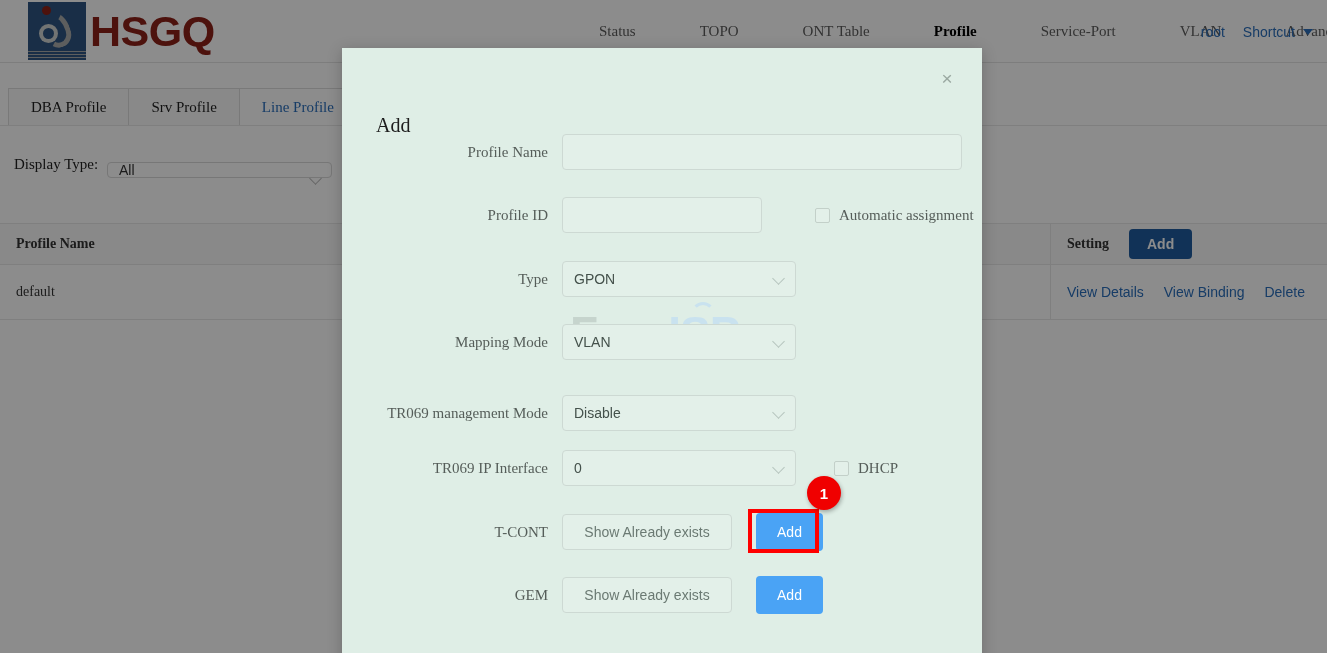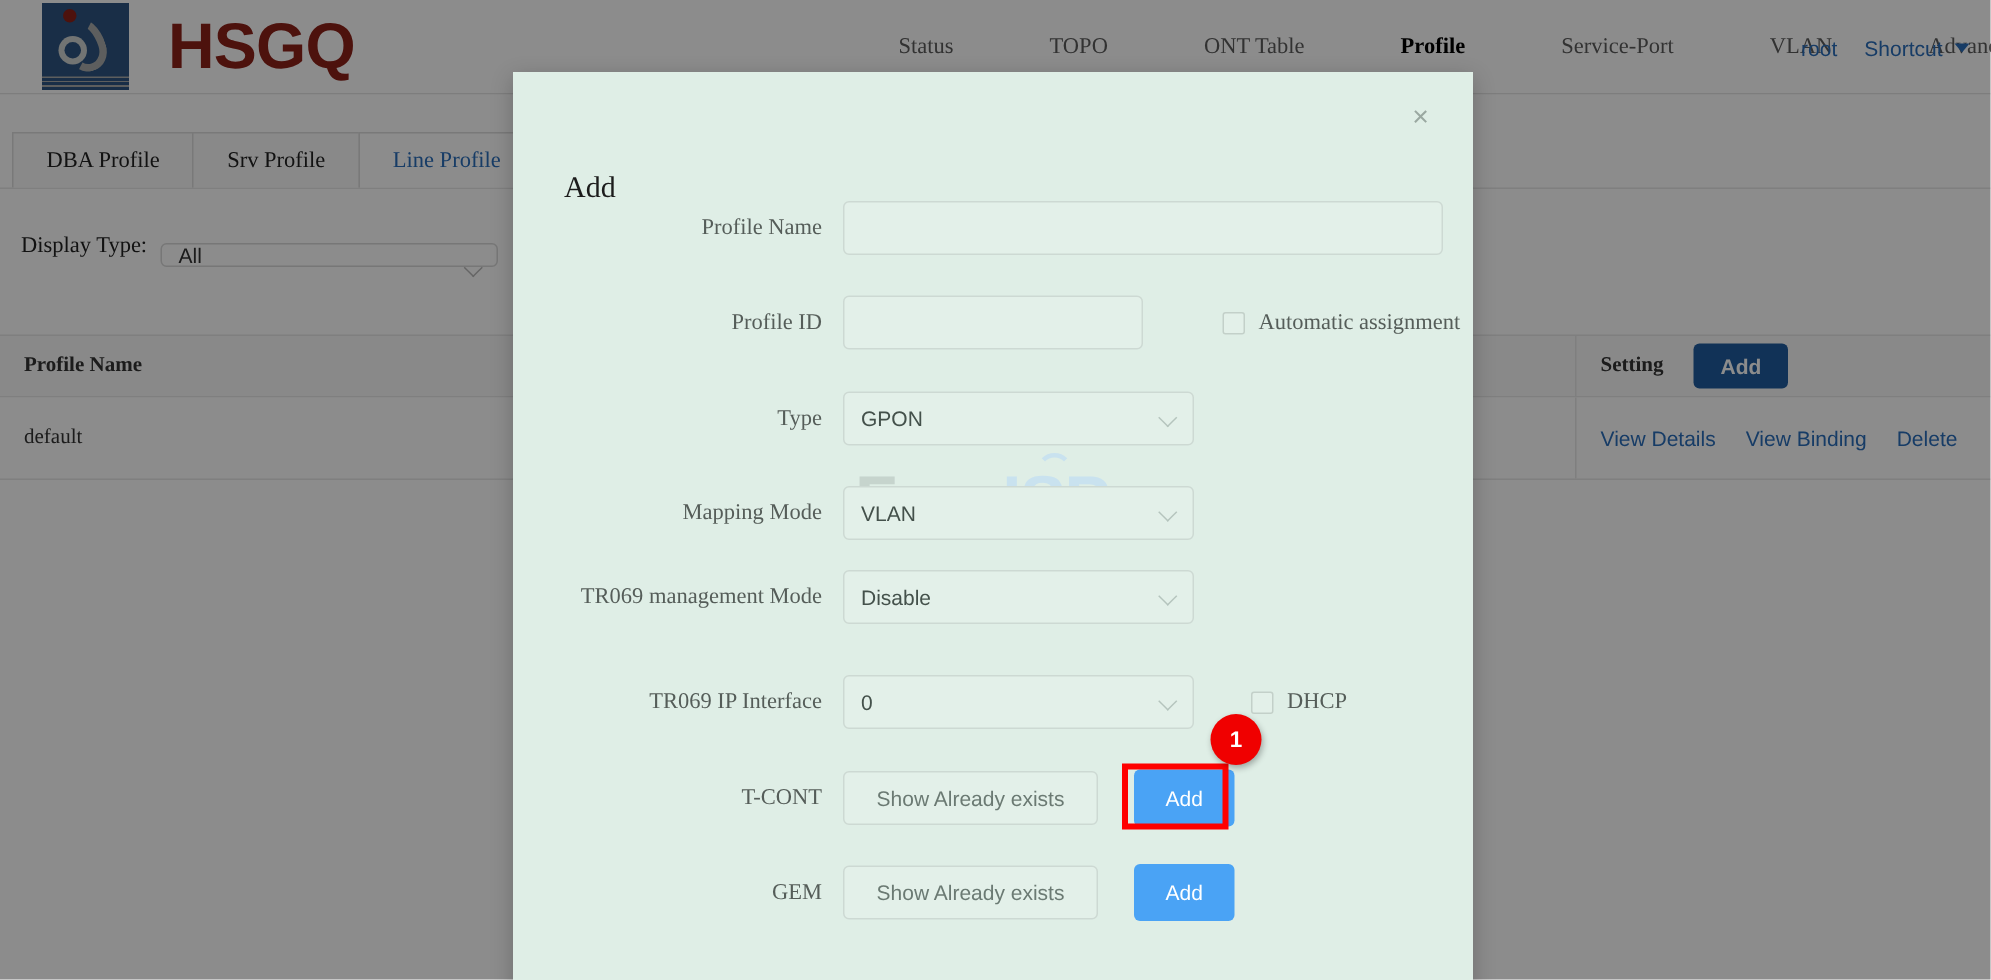--- a/index.html
+++ b/index.html
@@ -18,21 +18,21 @@
   }
 
   
   #topbar {
     position: absolute; left: 0; top: 0; width: 1327px; height: 63px;
     background: #ffffff;
     border-bottom: 1px solid #e3e3e3;
   }
   #logo-wrap {
     position: absolute; left: 28px; top: 2px;
-    display: flex; align-items: center; gap: 26px;
+    display: flex; align-items: center; gap: 4px;
   }
   #logo-mark {
     position: relative;
     width: 58px; height: 58px;
     background: #2e5481;
     overflow: hidden;
   }
   #logo-mark .swoosh1 {
     position: absolute; left: 16px; top: 10px;
     width: 26px; height: 36px;
@@ -398,21 +398,21 @@
   </div>
 
   <div class="frow" style="top:276px;">
     <div class="flabel">Mapping Mode</div>
     <div class="fselect" style="width:234px;">
       <span>VLAN</span>
       <span class="chev"></span>
     </div>
   </div>
 
-  <div class="frow" style="top:332px;">
+  <div class="frow" style="top:347px;">
     <div class="flabel">TR069 management Mode</div>
     <div class="fselect" style="width:234px;">
       <span>Disable</span>
       <span class="chev"></span>
     </div>
   </div>
 
   <div class="frow" style="top:402px;">
     <div class="flabel">TR069 IP Interface</div>
     <div class="fselect" style="width:234px;">

